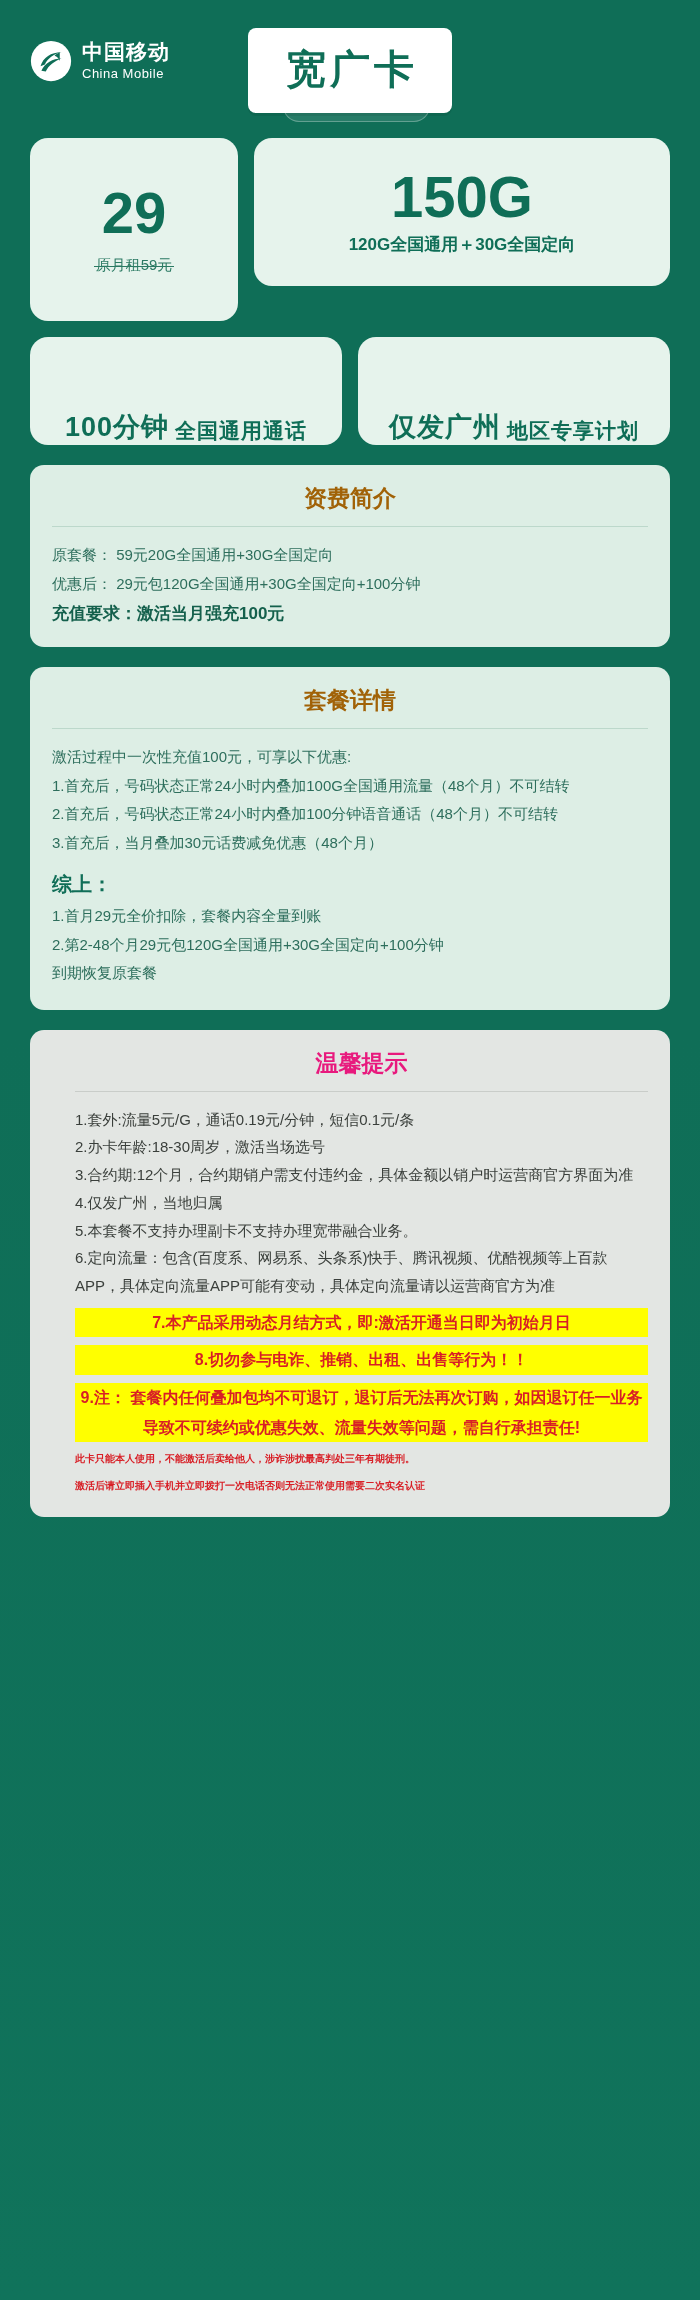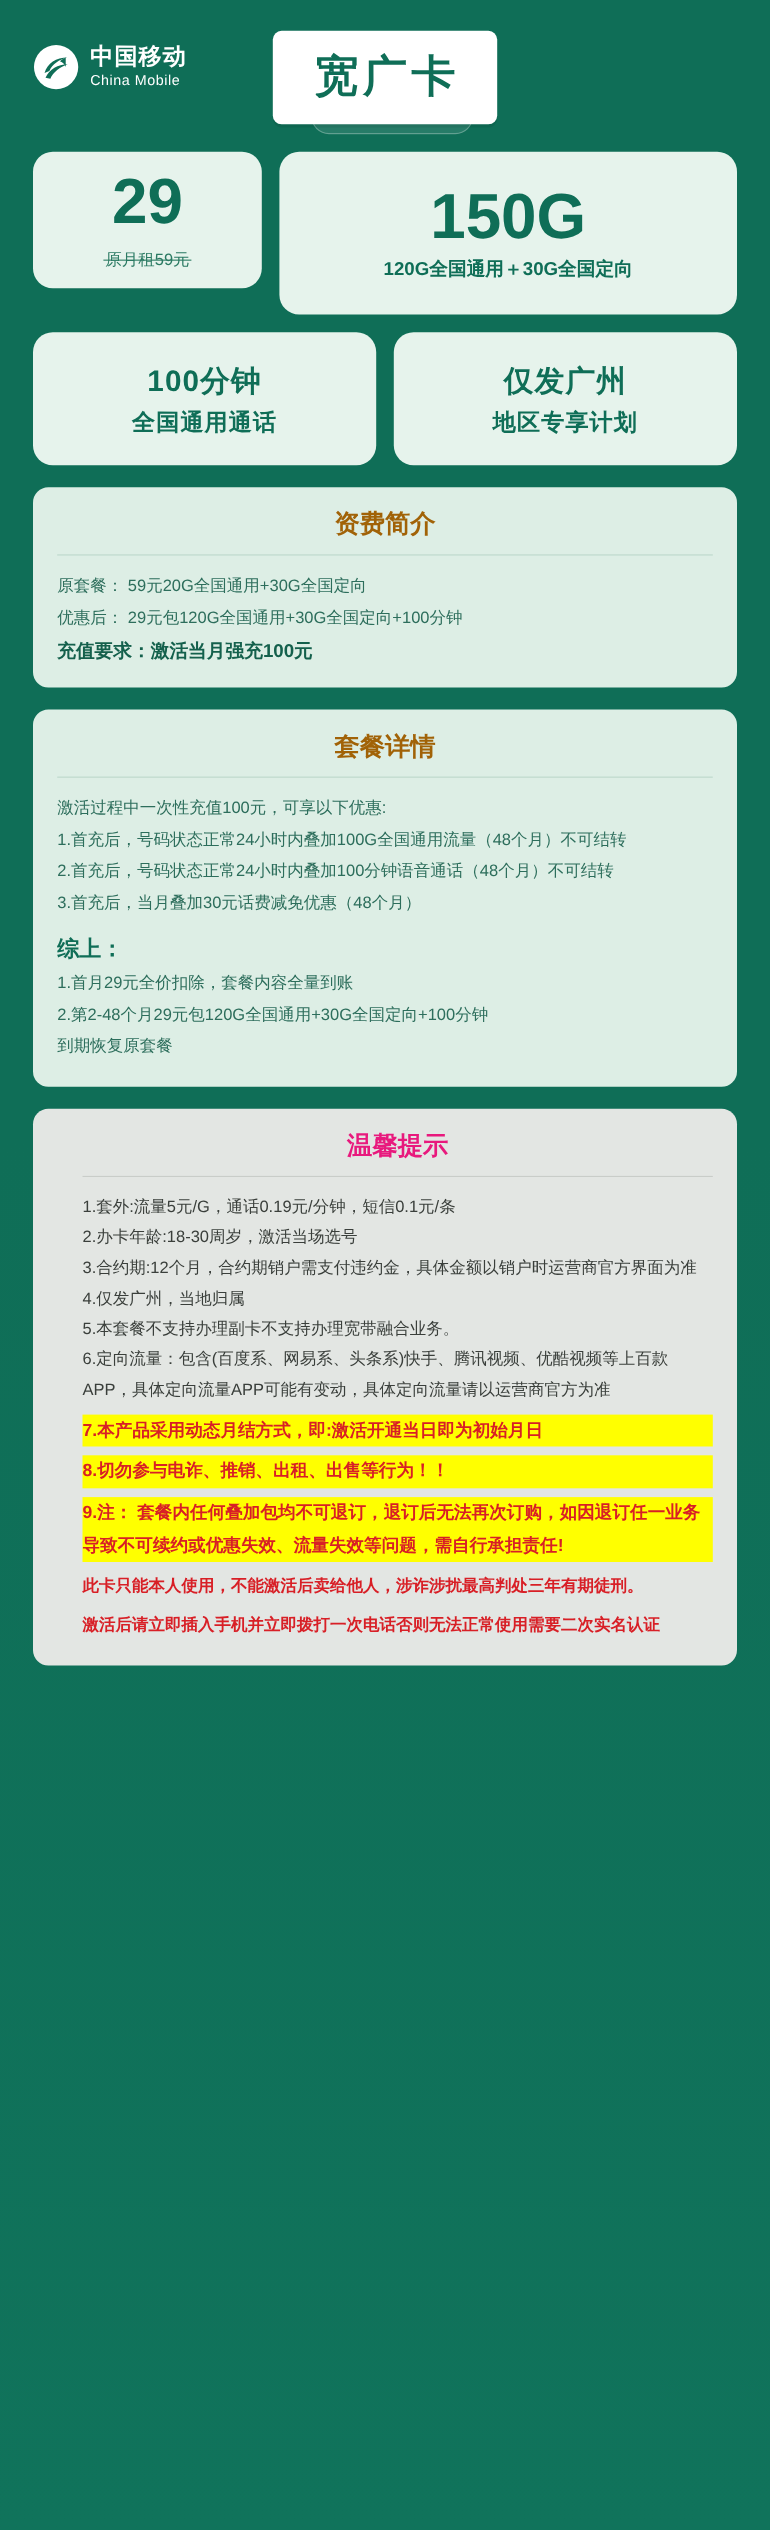--- a/index.html
+++ b/index.html
@@ -91,21 +91,21 @@
     background: #e6f3ec;
     border-radius: 18px;
     flex: 1;
     display: flex;
     flex-direction: column;
     align-items: center;
     justify-content: center;
     text-align: center;
     color: #0f6e57;
   }
-  .box-price { height: 124px; flex: 0 0 208px; }
+  .box-price { height: 183px; flex: 0 0 208px; }
   .price-num { font-size: 58px; font-weight: bold; line-height: 1; }
   .price-old {
     font-size: 15px;
     margin-top: 14px;
     position: relative;
     color: #2b7a63;
   }
   .price-old:after {
     content: "";
     position: absolute;
@@ -117,27 +117,27 @@
   .data-desc {
     font-size: 17px;
     font-weight: bold;
     line-height: 1.35;
     margin-top: 8px;
     padding: 0 14px;
   }
 
   .row-boxes2 { display: flex; gap: 16px; margin-top: 16px; }
   .box-feat {
-    height: 121px;
+    height: 108px;
     border-radius: 18px;
     background: #e6f3ec;
     flex: 1;
     display: flex;
-    flex-direction: column;
-    align-items: center;
+    flex-direction: row;
+    align-items: flex-end;
     justify-content: center;
     color: #0f6e57;
     gap: 6px;
   }
   .feat-top { font-size: 27px; font-weight: bold; letter-spacing: 1px; }
   .feat-bot { font-size: 21px; font-weight: bold; letter-spacing: 1px; }
 
   
   .panel {
     background: #ddeee5;
@@ -190,25 +190,26 @@
     font-size: 15px;
     line-height: 1.85;
     color: #3a3f3b;
   }
   .tip-hl {
     background: #ffff00;
     color: #d81f26;
     font-weight: bold;
     display: block;
     line-height: 1.85;
+    text-align: center;
   }
   .tip-red {
     color: #d81f26;
     font-weight: bold;
-    font-size: 15px;
+    font-size: 10px;
     line-height: 1.85;
   }
   .mt8 { margin-top: 8px; }
 </style>
 </head>
 <body>
 
 <div class="page">
 
   <div class="header">

